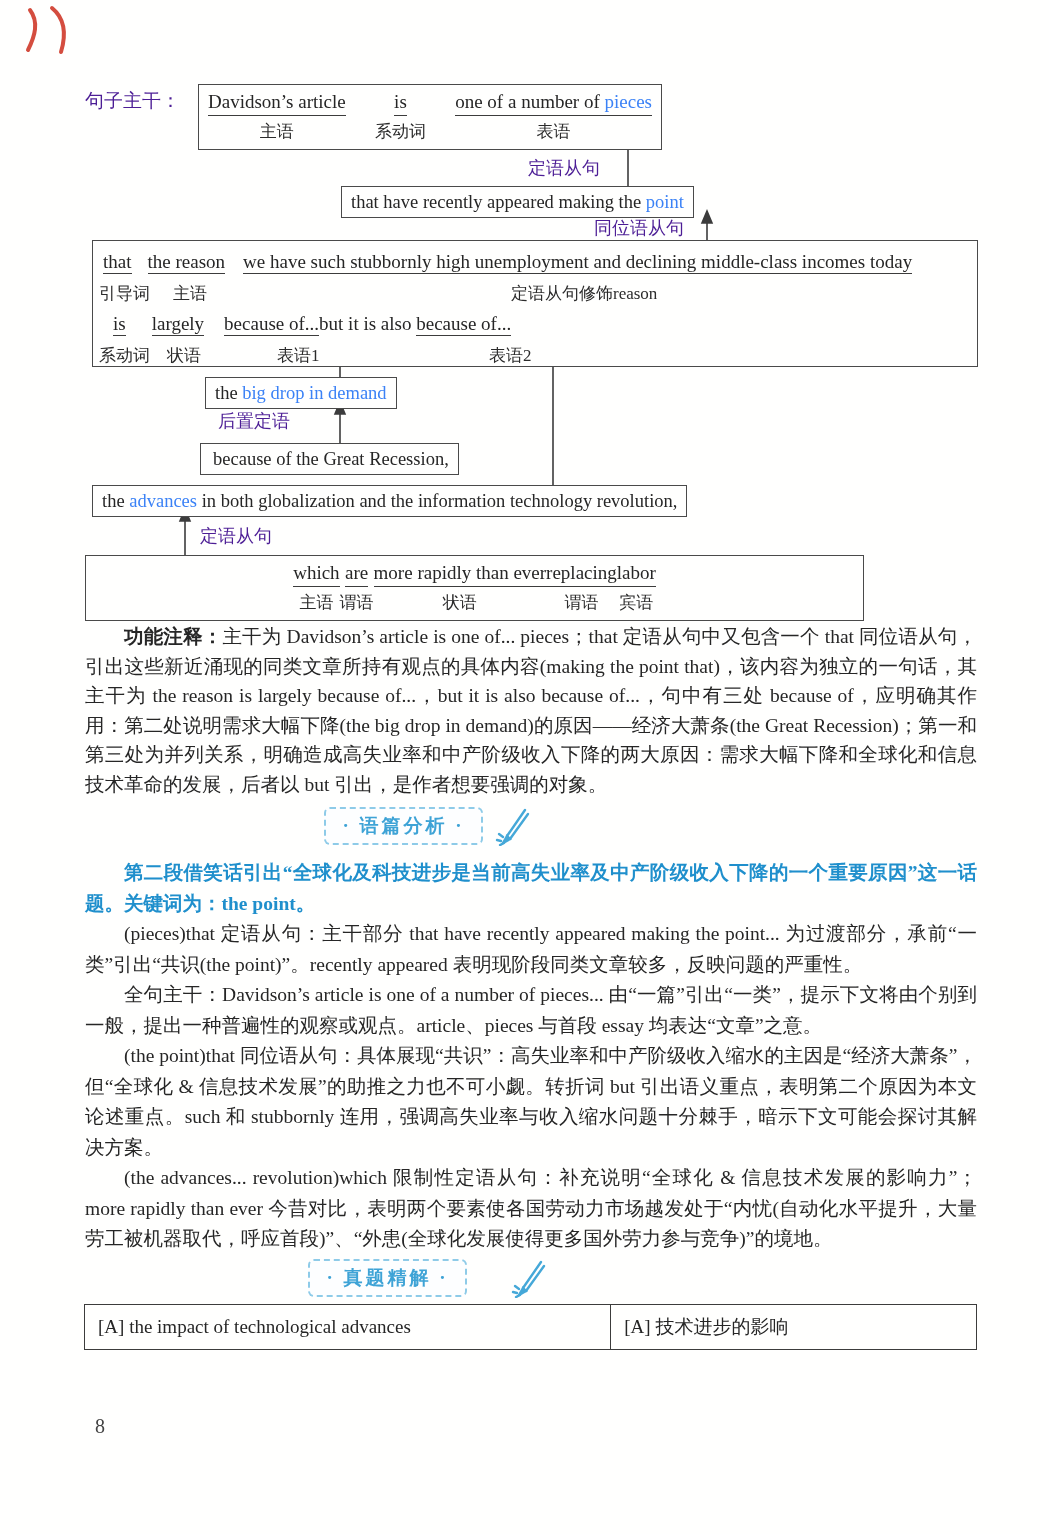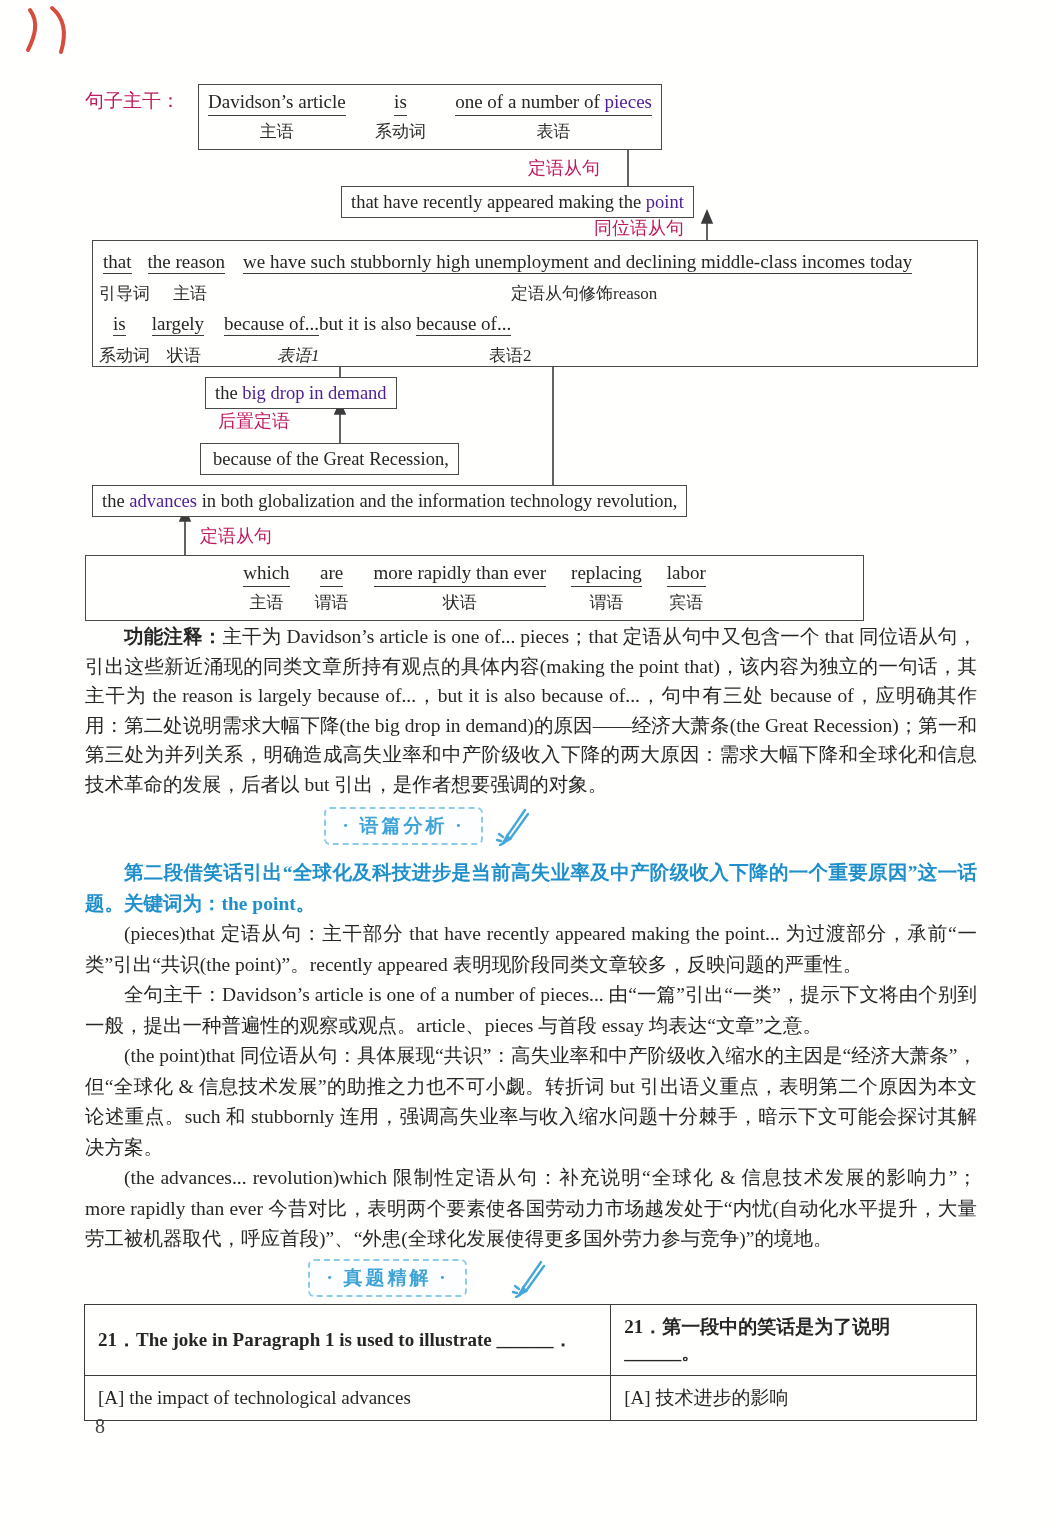--- a/index.html
+++ b/index.html
@@ -1,23 +1,23 @@
 <!DOCTYPE html>
 <html><head>
 <meta charset="utf-8">
 <style>
   html,body{margin:0;padding:0;background:#ffffff;}
   .page{position:relative;width:1049px;height:1534px;background:#fffffe;overflow:hidden;
         font-family:"Liberation Serif","DejaVu Serif",serif;color:#262626;}
   
-  .dg-label{position:absolute;font-size:19px;color:#be185d;white-space:nowrap;}
+  .dg-label{position:absolute;font-size:19px;color:#4c1d95;white-space:nowrap;}
   .dg-box{position:absolute;border:1.8px solid #4a4a4a;background:#fffffe;
-          font-size:19px;white-space:nowrap;padding:3px 9px;line-height:24px;gap:25px;}
+          font-size:19px;white-space:nowrap;padding:3px 9px;line-height:24px;}
   .u{border-bottom:1.6px solid #3c3c3c;padding-bottom:1px;}
-  .hl{color:#4c1d95;}
+  .hl{color:#3b82f6;}
   .seg-box{display:flex;justify-content:space-between;align-items:flex-start;}
   .seg{display:flex;flex-direction:column;align-items:center;}
   .seg .cn{font-size:17px;margin-top:4px;color:#2b2b2b;border:none;}
   .mb{width:884px;height:125px;padding:0;}
   .mb-row{position:absolute;white-space:nowrap;}
   .mb-lb{position:absolute;font-size:17px;color:#2b2b2b;white-space:nowrap;}
   .conn{position:absolute;left:0;top:0;pointer-events:none;}
   
   .para-block{position:absolute;left:85px;width:892px;font-size:19.5px;line-height:29.5px;
               text-align:justify;color:#262626;}
@@ -92,21 +92,21 @@
       <span class="u">that</span><span style="display:inline-block;width:16px;"></span><span class="u">the reason</span><span style="display:inline-block;width:18px;"></span><span class="u">we have such stubbornly high unemployment and declining middle-class incomes today</span>
     </div>
     <div class="mb-lb" style="left:6px;top:41px;">引导词</div>
     <div class="mb-lb" style="left:80px;top:41px;">主语</div>
     <div class="mb-lb" style="left:418px;top:41px;">定语从句修饰reason</div>
     <div class="mb-row" style="left:20px;top:71px;font-size:19px;">
       <span class="u">is</span><span style="display:inline-block;width:26px;"></span><span class="u">largely</span><span style="display:inline-block;width:20px;"></span><span class="u">because of...</span><span>but it is also </span><span class="u">because of...</span>
     </div>
     <div class="mb-lb" style="left:6px;top:103px;">系动词</div>
     <div class="mb-lb" style="left:74px;top:103px;">状语</div>
-    <div class="mb-lb" style="left:184px;top:103px;font-style:italic;">表语1</div>
+    <div class="mb-lb" style="left:184px;top:103px;">表语1</div>
     <div class="mb-lb" style="left:396px;top:103px;">表语2</div>
   </div>
 
   <div class="dg-box" style="left:205px;top:377px;font-size:18.5px;">
     <span>the </span><span class="hl">big drop in demand</span>
   </div>
 
   <span class="dg-label" style="left:218px;top:409px;font-size:18px;">后置定语</span>
 
   <div class="dg-box" style="left:200px;top:443px;font-size:18.5px;padding-left:12px;">because of the Great Recession,</div>
@@ -175,24 +175,20 @@
         <path d="M12,30 L8,37 L15,33 Z" fill="#45a8d8"></path>
         <path d="M4,28 L8,31"></path>
           <path d="M2,34 L6,35"></path>
           <path d="M5,39 L9,37"></path>
       </g>
     </svg>
   </div>
 
   <table class="exam-table">
     <tbody>
-      <tr class="q">
-        <td class="en">21．The joke in Paragraph 1 is used to illustrate ______．</td>
-        <td class="zh">21．第一段中的笑话是为了说明______。</td>
-      </tr>
       <tr>
         <td class="en">[A] the impact of technological advances</td>
         <td class="zh">[A] 技术进步的影响</td>
       </tr>
     </tbody>
   </table>
 
   <div class="page-num">8</div>
 
 </div>

